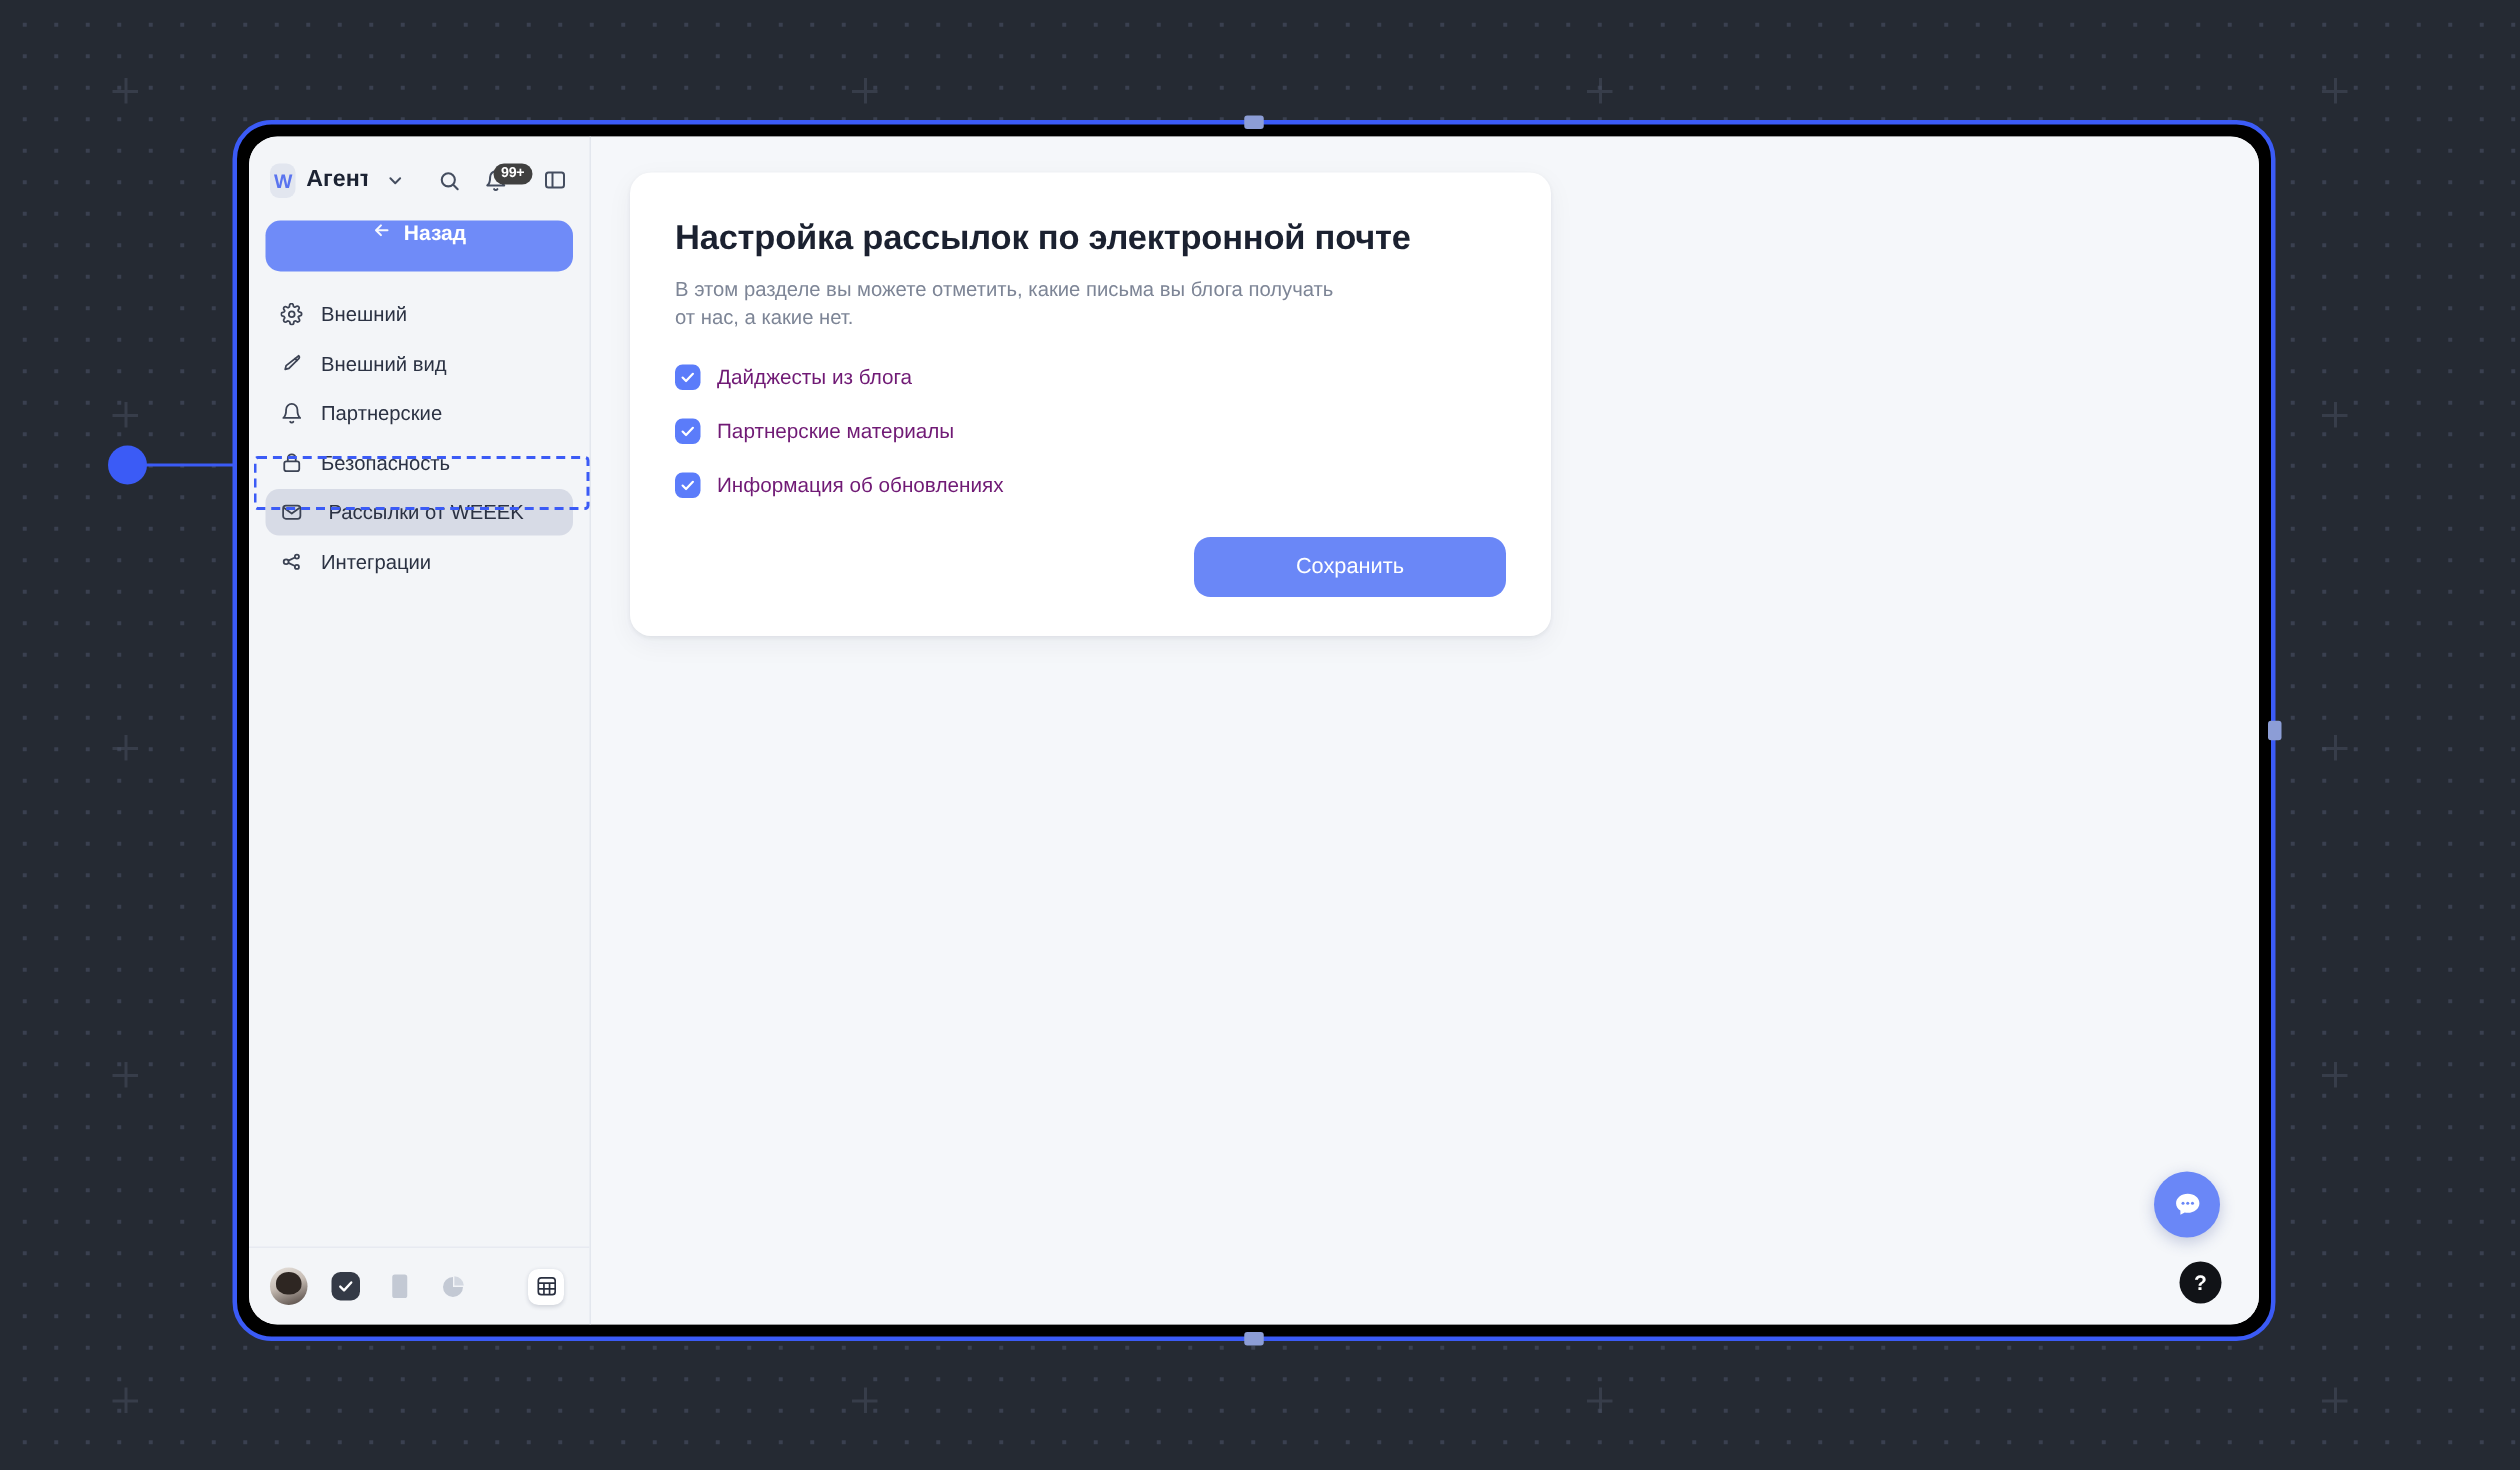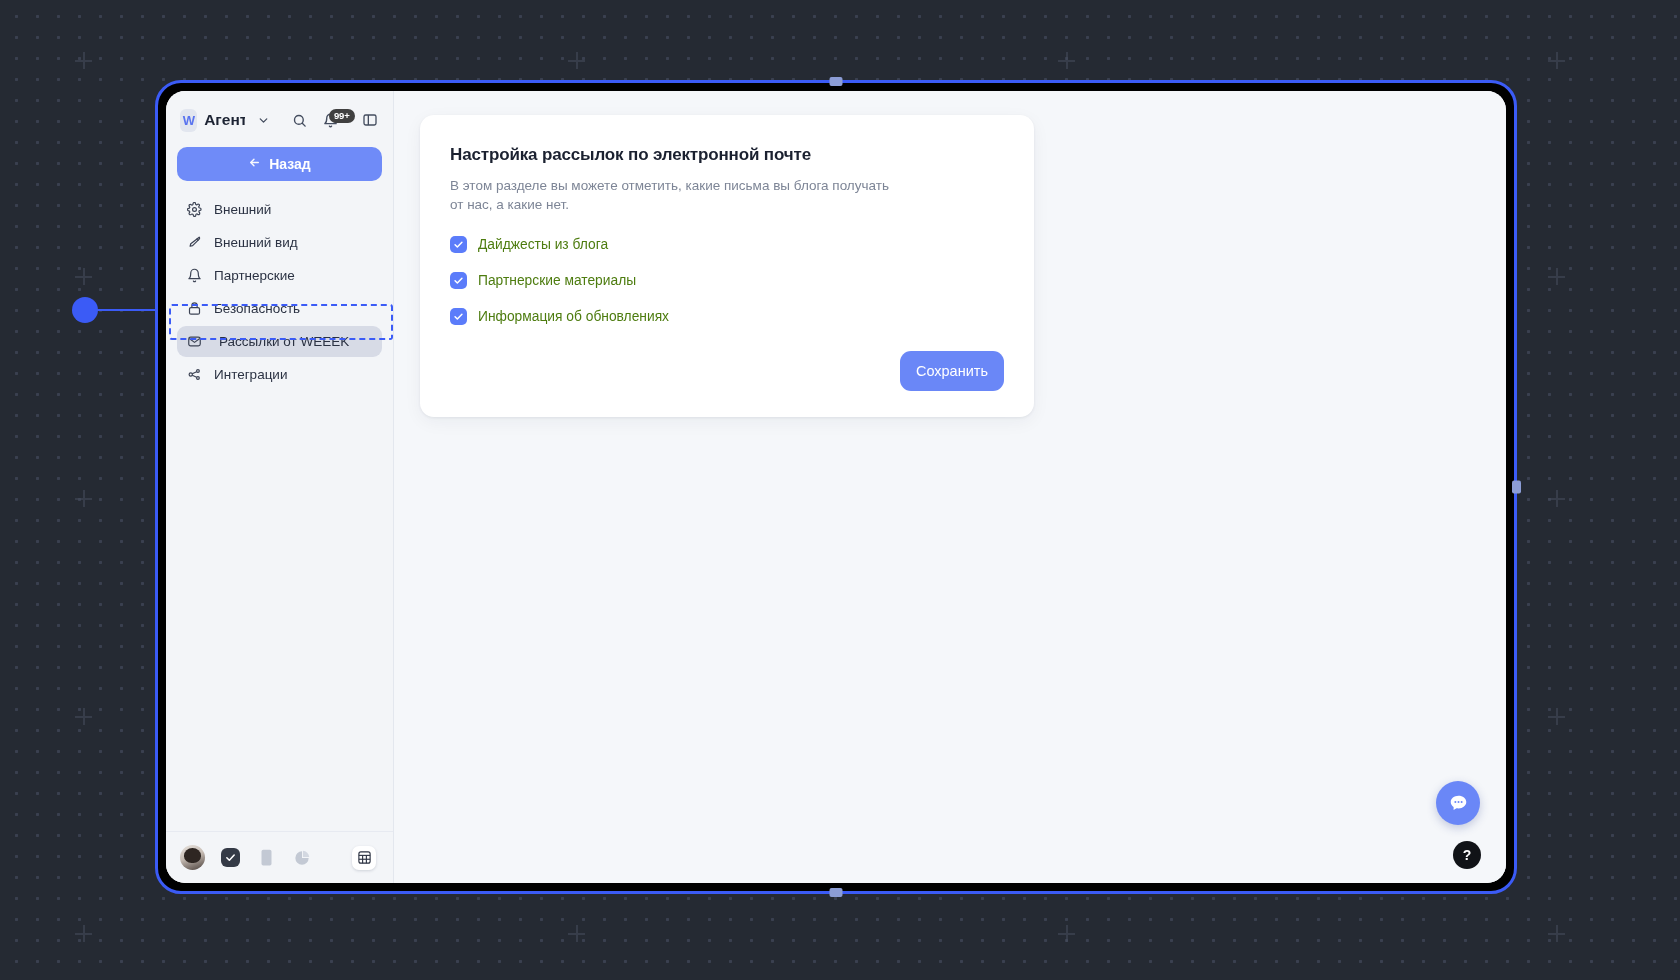--- a/index.html
+++ b/index.html
@@ -132,21 +132,21 @@
     letter-spacing: -0.2px;
   }
 
   #back-btn {
     margin: 6px 11px 13px 11px;
     height: 34px;
     background: #6f8bf8;
     color: #fff;
     border-radius: 10px;
     display: flex;
-    align-items: center;
+    align-items: flex-start;
     justify-content: center;
     gap: 8px;
     font-size: 14px;
     font-weight: 700;
     cursor: pointer;
     user-select: none;
   }
   #back-btn .arrow { font-size: 13px; opacity: .95; }
 
   #nav { padding: 0 11px; display: flex; flex-direction: column; gap: 2px; }
@@ -229,21 +229,21 @@
   }
 
   #content-card {
     width: 614px;
     background: #fff;
     border-radius: 14px;
     padding: 30px 30px 26px 30px;
     box-shadow: 0 1px 3px rgba(22,32,60,.07), 0 5px 18px rgba(22,32,60,.05);
   }
   #card-title {
-    font-size: 17px;
+    font-size: 23px;
     font-weight: 700;
     color: #1b2130;
     letter-spacing: -0.15px;
     margin-bottom: 11px;
   }
   #card-desc {
     font-size: 13.5px;
     line-height: 1.42;
     color: #7d8596;
     max-width: 440px;
@@ -258,31 +258,31 @@
     user-select: none;
   }
   .cbox {
     width: 17px; height: 17px;
     border-radius: 5px;
     background: #5b7cfa;
     display: flex; align-items: center; justify-content: center;
     flex: none;
   }
   .cbox svg { display: block; }
-  .check-label { font-size: 13.8px; color: #4d7c0f; }
+  .check-label { font-size: 13.8px; color: #701a75; }
 
   #save-row { display: flex; justify-content: flex-end; margin-top: 26px; }
   #save-btn {
     background: #6a87f7;
     color: #fff;
     font-size: 14.5px;
     font-weight: 400;
     border: none;
     border-radius: 11px;
-    padding: 0 16px;
+    padding: 0 68px;
     height: 40px;
     cursor: pointer;
     font-family: inherit;
   }
 
   
   #chat-fab {
     position: absolute;
     right: 26px; bottom: 58px;
     width: 44px; height: 44px;

